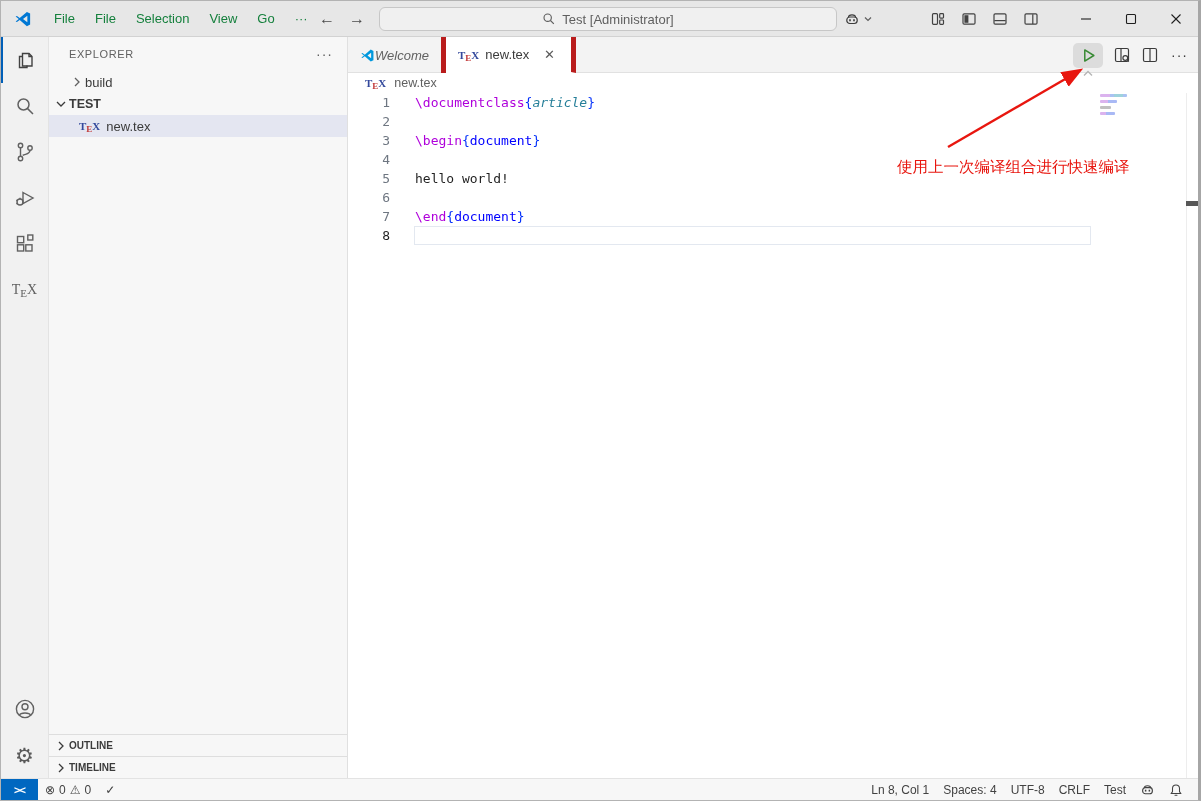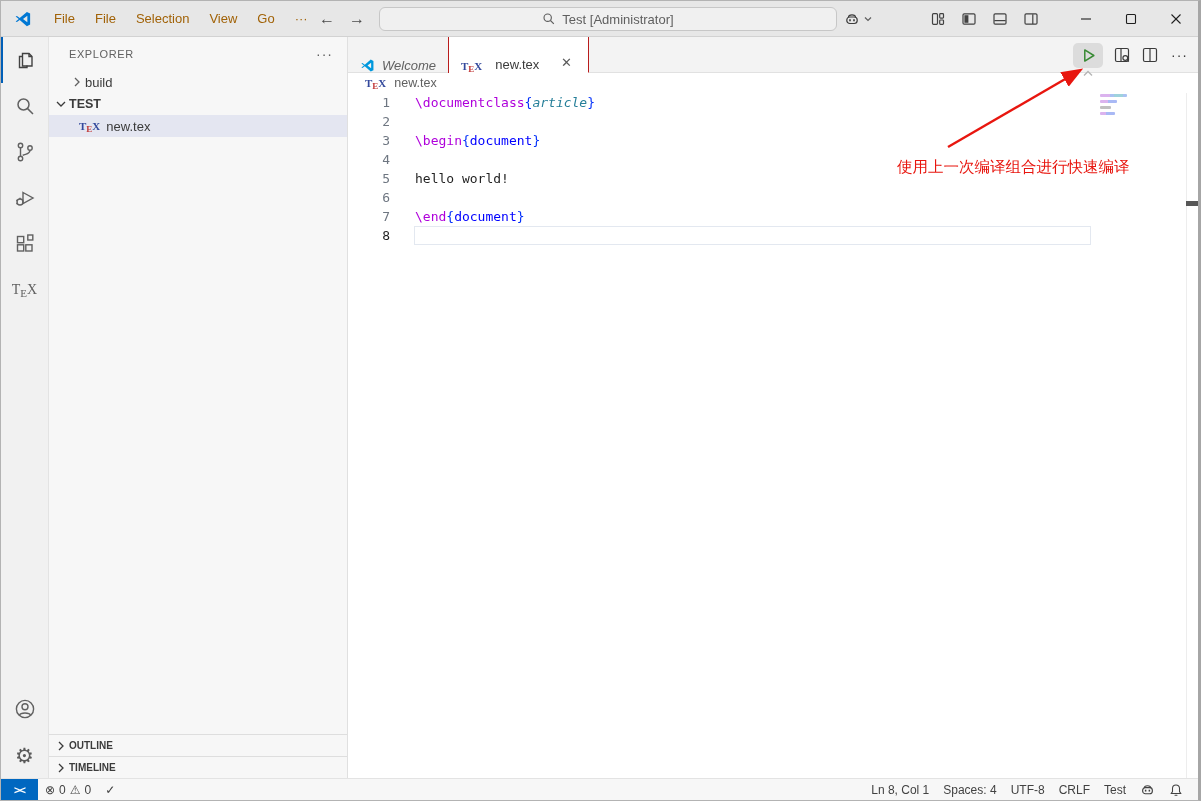--- a/index.html
+++ b/index.html
@@ -4,21 +4,21 @@
 <style>
   * { margin:0; padding:0; box-sizing:border-box; }
   body { background:#ffffff; font-family:"Liberation Sans", sans-serif; }
   .window { position:relative; width:1201px; height:801px; background:#fff; overflow:hidden;
             border:1px solid #b3b3b3; border-right:3px solid #a6a6a6; }
 
   
   .titlebar { position:relative; height:36px; background:#e7e7e7; border-bottom:1px solid #d2d2d2;
               display:flex; align-items:center; font-size:13px; color:#333; }
   .tb-logo { width:18px; height:18px; margin:0 12px 0 13px; flex:none; }
-  .menu-item { padding:0 10px; height:25px; line-height:25px; border-radius:5px; cursor:default; color:#a16207; }
+  .menu-item { padding:0 10px; height:25px; line-height:25px; border-radius:5px; cursor:default; color:#15803d; }
   .nav-arrows { position:absolute; left:318px; top:0; height:36px; display:flex; align-items:center; gap:14px;
                 color:#4a4a4a; font-size:16px; }
   .cmd-center { position:absolute; left:378px; top:6px; width:458px; height:24px; background:#f0f0f0;
                 border:1px solid #c7c7c7; border-radius:6px; display:flex; align-items:center;
                 justify-content:center; gap:6px; color:#5f5f5f; font-size:13px; }
   .tb-right { position:absolute; right:0; top:0; height:36px; display:flex; align-items:center; }
   .copilot-wrap { position:absolute; right:325px; top:0; height:36px; display:flex; align-items:center; gap:3px; color:#3b3b3b; }
   .layout-group { display:flex; align-items:center; gap:15px; margin-right:24px; }
   .win-btn { width:45px; height:36px; display:flex; align-items:center; justify-content:center; color:#1f1f1f; }
   .icon16 { width:16px; height:16px; display:block; }
@@ -52,22 +52,22 @@
   .root-row { font-weight:bold; font-size:12.5px; padding-left:4px; }
   .child-row { padding-left:20px; }
   .texicon { font-family:"Liberation Serif", serif; font-size:11px; font-weight:bold; color:#34499c; flex:none; margin-right:6px; }
   .texicon .e { color:#c23a3a; font-size:9px; position:relative; top:2px; }
   .sb-bottom { margin-top:auto; }
   .sb-section { height:22px; display:flex; align-items:center; border-top:1px solid #dedede; font-weight:bold; font-size:10px; padding-left:4px; cursor:pointer; }
 
   
   .editor-area { flex:1; position:relative; background:#fff; }
   .tabstrip { height:36px; background:#f3f3f3; border-bottom:1px solid #e1e1e1; display:flex; position:relative; }
-  .tab { height:36px; display:flex; align-items:flex-end; padding:0 12px; font-size:13px; color:#616161;
-         border-right:1px solid #b91c1c; cursor:pointer; gap:7px; }
+  .tab { height:36px; display:flex; align-items:center; padding:0 12px; font-size:13px; color:#616161;
+         border-right:5px solid #b91c1c; cursor:pointer; }
   .tab.preview .tab-label { font-style:italic; }
   .tab.active { background:#fff; color:#3b3b3b; margin-bottom:-1px; border-bottom:1px solid #fff; }
   .tab-close { margin-left:10px; color:#5a5a5a; font-size:13px; width:20px; height:20px; border-radius:4px;
                display:flex; align-items:center; justify-content:center; }
   .editor-actions { position:absolute; right:8px; top:0; height:36px; display:flex; align-items:center; gap:10px; }
   .play-btn { width:30px; height:25px; background:#dcdcdc; border-radius:5px; display:flex; align-items:center;
               justify-content:center; cursor:pointer; position:relative; }
   .play-caret { position:absolute; left:9px; top:27px; }
   .action-ic { width:18px; height:18px; color:#3b3b3b; cursor:pointer; }
   .actions-more { color:#3b3b3b; font-size:14px; letter-spacing:1px; cursor:pointer; padding:0 2px; }

